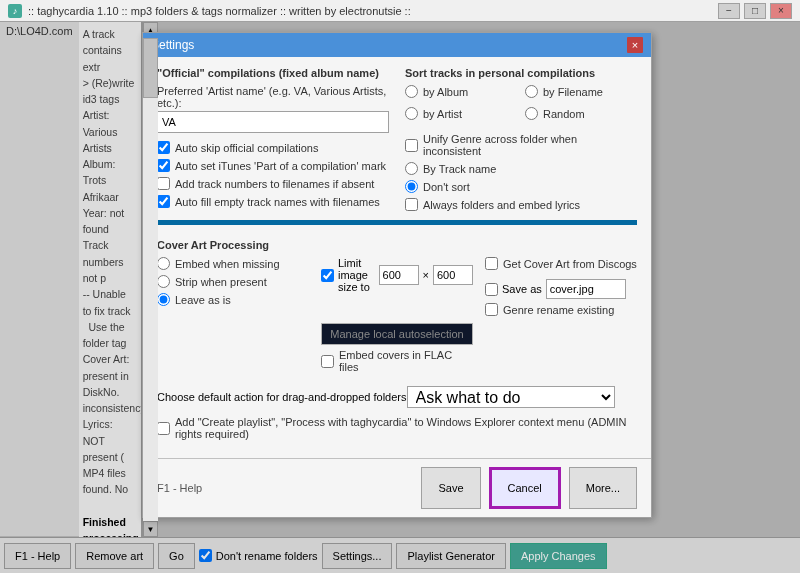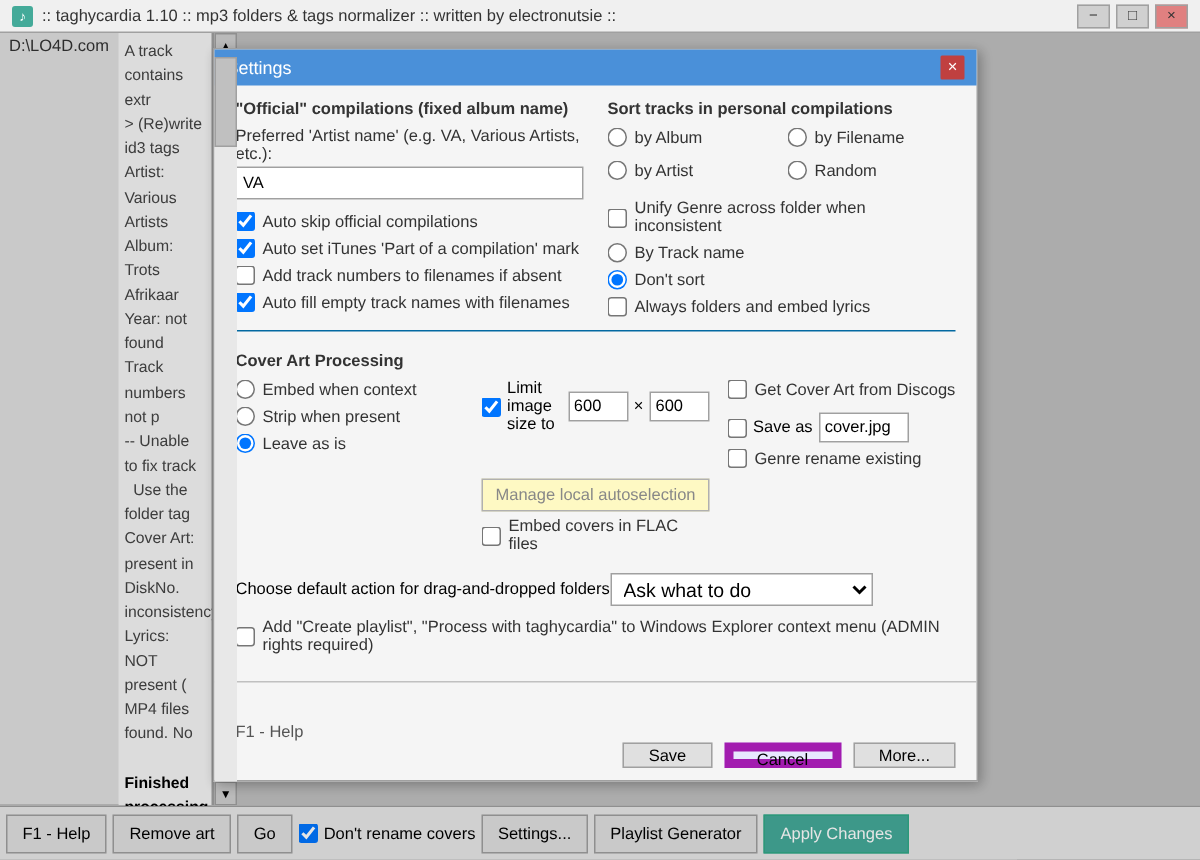--- a/index.html
+++ b/index.html
@@ -258,21 +258,21 @@
     }
 
     .subsection {
       font-size: 11px;
       font-weight: bold;
       color: #333;
       margin: 8px 0 6px 0;
     }
 
     .cover-art-section {
-      border-top: 1px solid #0369a1;
+      border-top: 5px solid #0369a1;
       padding-top: 6px;
       margin-top: 4px;
     }
 
     .cover-art-row {
       display: flex;
       gap: 12px;
       margin-bottom: 4px;
       align-items: flex-start;
     }
@@ -291,46 +291,46 @@
       height: 20px;
       border: 1px solid #a0a0a0;
       padding: 1px 3px;
       font-size: 11px;
       background: white;
     }
 
     .disabled-btn {
       height: 22px;
       padding: 0 8px;
-      background: #fef9c3;
+      background: #0f172a;
       border: 1px solid #b0b0b0;
       font-size: 11px;
       color: #888;
       cursor: default;
     }
     .save-input {
-      width: 60px;
+      width: 80px;
       height: 20px;
       border: 1px solid #a0a0a0;
       padding: 1px 3px;
       font-size: 11px;
       background: white;
     }
 
     .drag-row {
       display: flex;
       align-items: center;
       gap: 0;
       margin: 8px 0;
       font-size: 11px;
     }
     .dropdown-select {
       height: 22px;
       border: 1px solid #a0a0a0;
-      font-size: 13px;
+      font-size: 16px;
       padding: 0 4px;
       background: white;
       min-width: 120px;
     }
 
     .context-menu-row {
       display: flex;
       align-items: center;
       gap: 5px;
       font-size: 11px;
@@ -341,31 +341,30 @@
     .dialog-footer {
       border-top: 1px solid #c0c0c0;
       padding: 8px 14px;
       display: flex;
       align-items: center;
       gap: 8px;
     }
     .footer-left { font-size: 11px; color: #555; }
     .footer-spacer { flex: 1; }
     .dialog-btn {
-      height: 17px;
+      height: 42px;
       padding: 0 16px;
       background: #e0e0e0;
       border: 1px solid #a0a0a0;
       font-size: 11px;
       cursor: pointer;
-      margin-top: 32px;
     }
     .dialog-btn.default {
       background: #e8e8ff;
-      border: 6px solid #a21caf;
+      border: 3px solid #a21caf;
     }
   </style>
 </head>
 <body>
 
 <div class="title-bar">
   <div class="title-bar-icon">
     <span>♪</span>
   </div>
   <span class="title-bar-title">:: taghycardia 1.10 :: mp3 folders &amp; tags normalizer :: written by electronutsie ::</span>
@@ -481,21 +480,21 @@
             </div>
           </div>
 
           <div class="cover-art-section">
             <div class="subsection">Cover Art Processing</div>
             <div class="cover-art-row">
 
               <div class="cover-left">
                 <div class="radio-row">
                   <input type="radio" name="coverart" id="ca1" style="">
-                  <label for="ca1">Embed when context</label>
+                  <label for="ca1">Embed when missing</label>
                 </div>
                 <div class="radio-row">
                   <input type="radio" name="coverart" id="ca2" style="">
                   <label for="ca2">Strip when present</label>
                 </div>
                 <div class="radio-row">
                   <input type="radio" name="coverart" id="ca3" checked="" style="">
                   <label for="ca3">Leave as is</label>
                 </div>
               </div>
@@ -570,19 +569,19 @@
     </div>
 
   </div>
 
   <div class="bottom-toolbar">
     <button class="bottom-btn">F1 - Help</button>
     <button class="bottom-btn">Remove art</button>
     <button class="bottom-btn">Go</button>
     <label class="checkbox-label">
       <input type="checkbox" checked="" style="">
-      <span>Don't rename covers</span>
+      <span>Don't rename folders</span>
     </label>
     <button class="bottom-btn">Settings...</button>
     <button class="bottom-btn">Playlist Generator</button>
     <button class="bottom-btn" style="background:#4a9; color:white; border-color:#3a8;">Apply Changes</button>
   </div>
 </div>
 
 </body></html>

